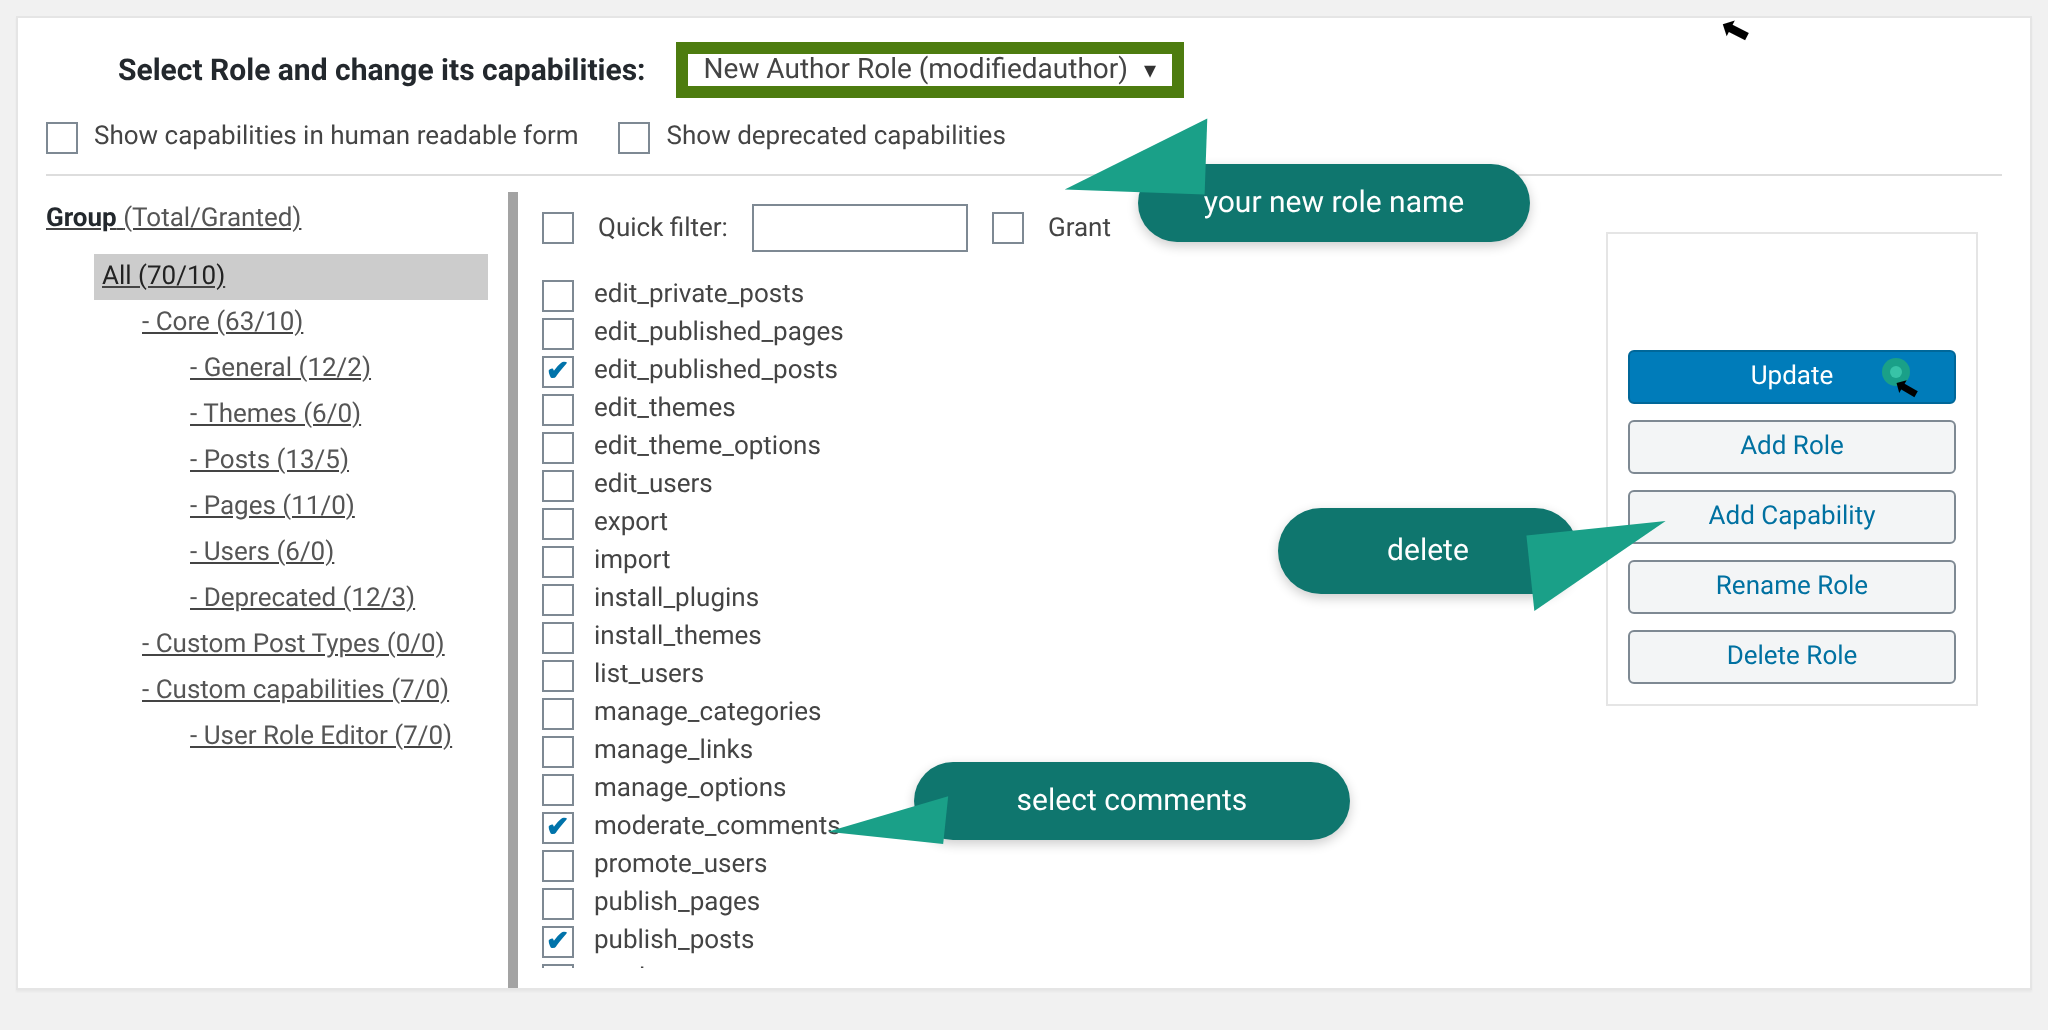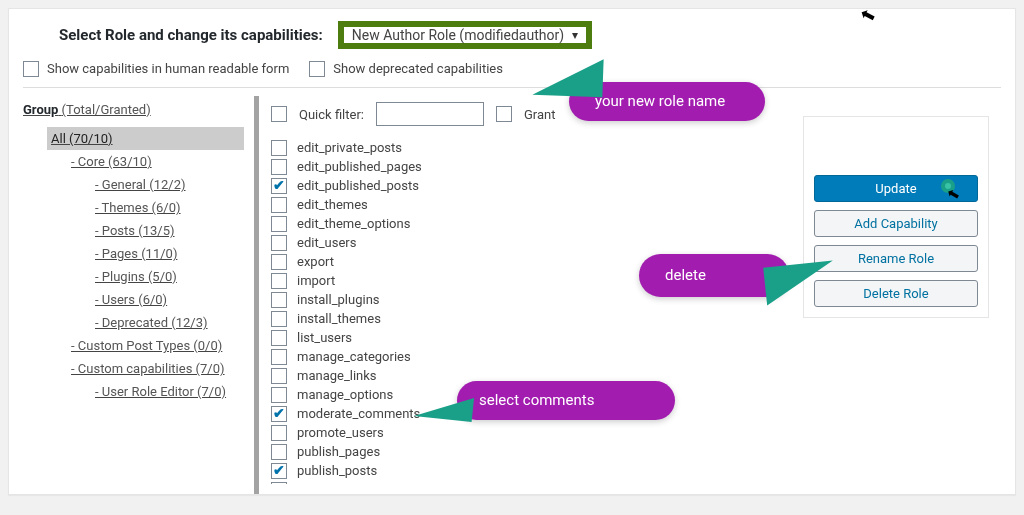--- a/index.html
+++ b/index.html
@@ -180,25 +180,26 @@
     border-color: #006799;
     color: #fff;
     position: relative;
     margin-top: 48px;
   }
   .btn:last-child { margin-bottom: 0; }
 
   
   .callout {
     position: absolute;
-    background: #a21caf;
+    background: #0f766e;
     color: #fff;
     border-radius: 22px;
     padding: 10px 26px;
     font-size: 15px;
+    text-align: center;
     box-shadow: 0 2px 6px rgba(0,0,0,.2);
     line-height: 1.25;
     pointer-events: none;
     z-index: 50;
   }
   .callout .tail {
     position: absolute;
     width: 0; height: 0;
   }
   .callout.role-call { top: 73px; left: 560px; width: 196px; }
@@ -297,21 +298,20 @@
         <strong>Group</strong>
         <span>(Total/Granted)</span>
       </div>
       <div class="group-list" id="group-list">
           <div class="group-item selected">All (70/10)</div>
           <div class="group-item indent-1">- Core (63/10)</div>
           <div class="group-item indent-2">- General (12/2)</div>
           <div class="group-item indent-2">- Themes (6/0)</div>
           <div class="group-item indent-2">- Posts (13/5)</div>
           <div class="group-item indent-2">- Pages (11/0)</div>
-          <div class="group-item indent-2">- Plugins (5/0)</div>
           <div class="group-item indent-2">- Users (6/0)</div>
           <div class="group-item indent-2">- Deprecated (12/3)</div>
           <div class="group-item indent-1">- Custom Post Types (0/0)</div>
           <div class="group-item indent-1">- Custom capabilities (7/0)</div>
           <div class="group-item indent-2">- User Role Editor (7/0)</div>
         </div>
     </div>
 
     <div class="col-mid">
       <div class="filter-row">
@@ -403,20 +403,21 @@
 
     <div class="col-right">
       <div class="sidecard">
         <div class="btn primary">
           <span>Update</span>
           <span class="cursor-on-update">
             <span class="click-dot"></span>
             <span class="cursor-ptr">⬉</span>
           </span>
         </div>
+        <div class="btn"><span>Add Role</span></div>
         <div class="btn"><span>Add Capability</span></div>
         <div class="btn"><span>Rename Role</span></div>
         <div class="btn"><span>Delete Role</span></div>
       </div>
     </div>
 
   </div>
 
   <div class="callout role-call">
     <span class="tail"></span>

